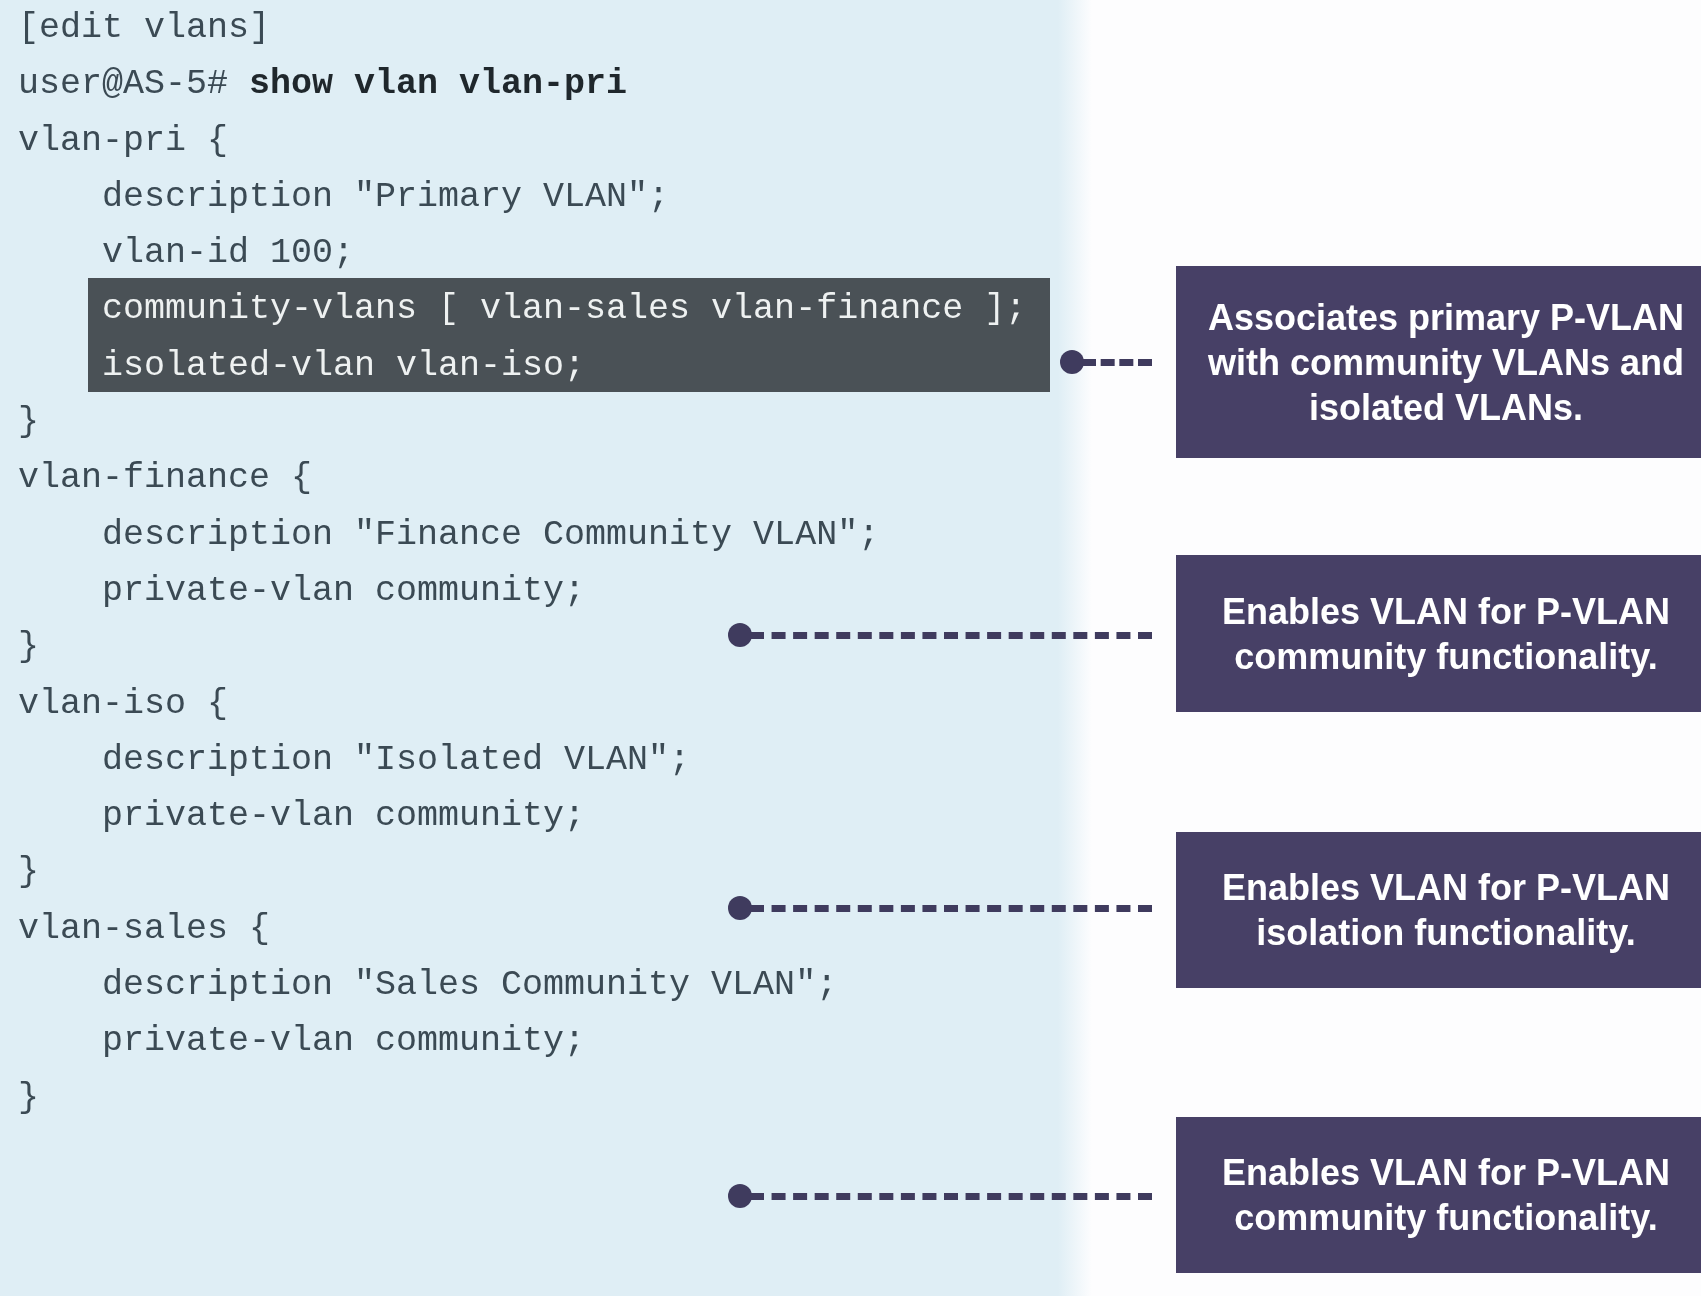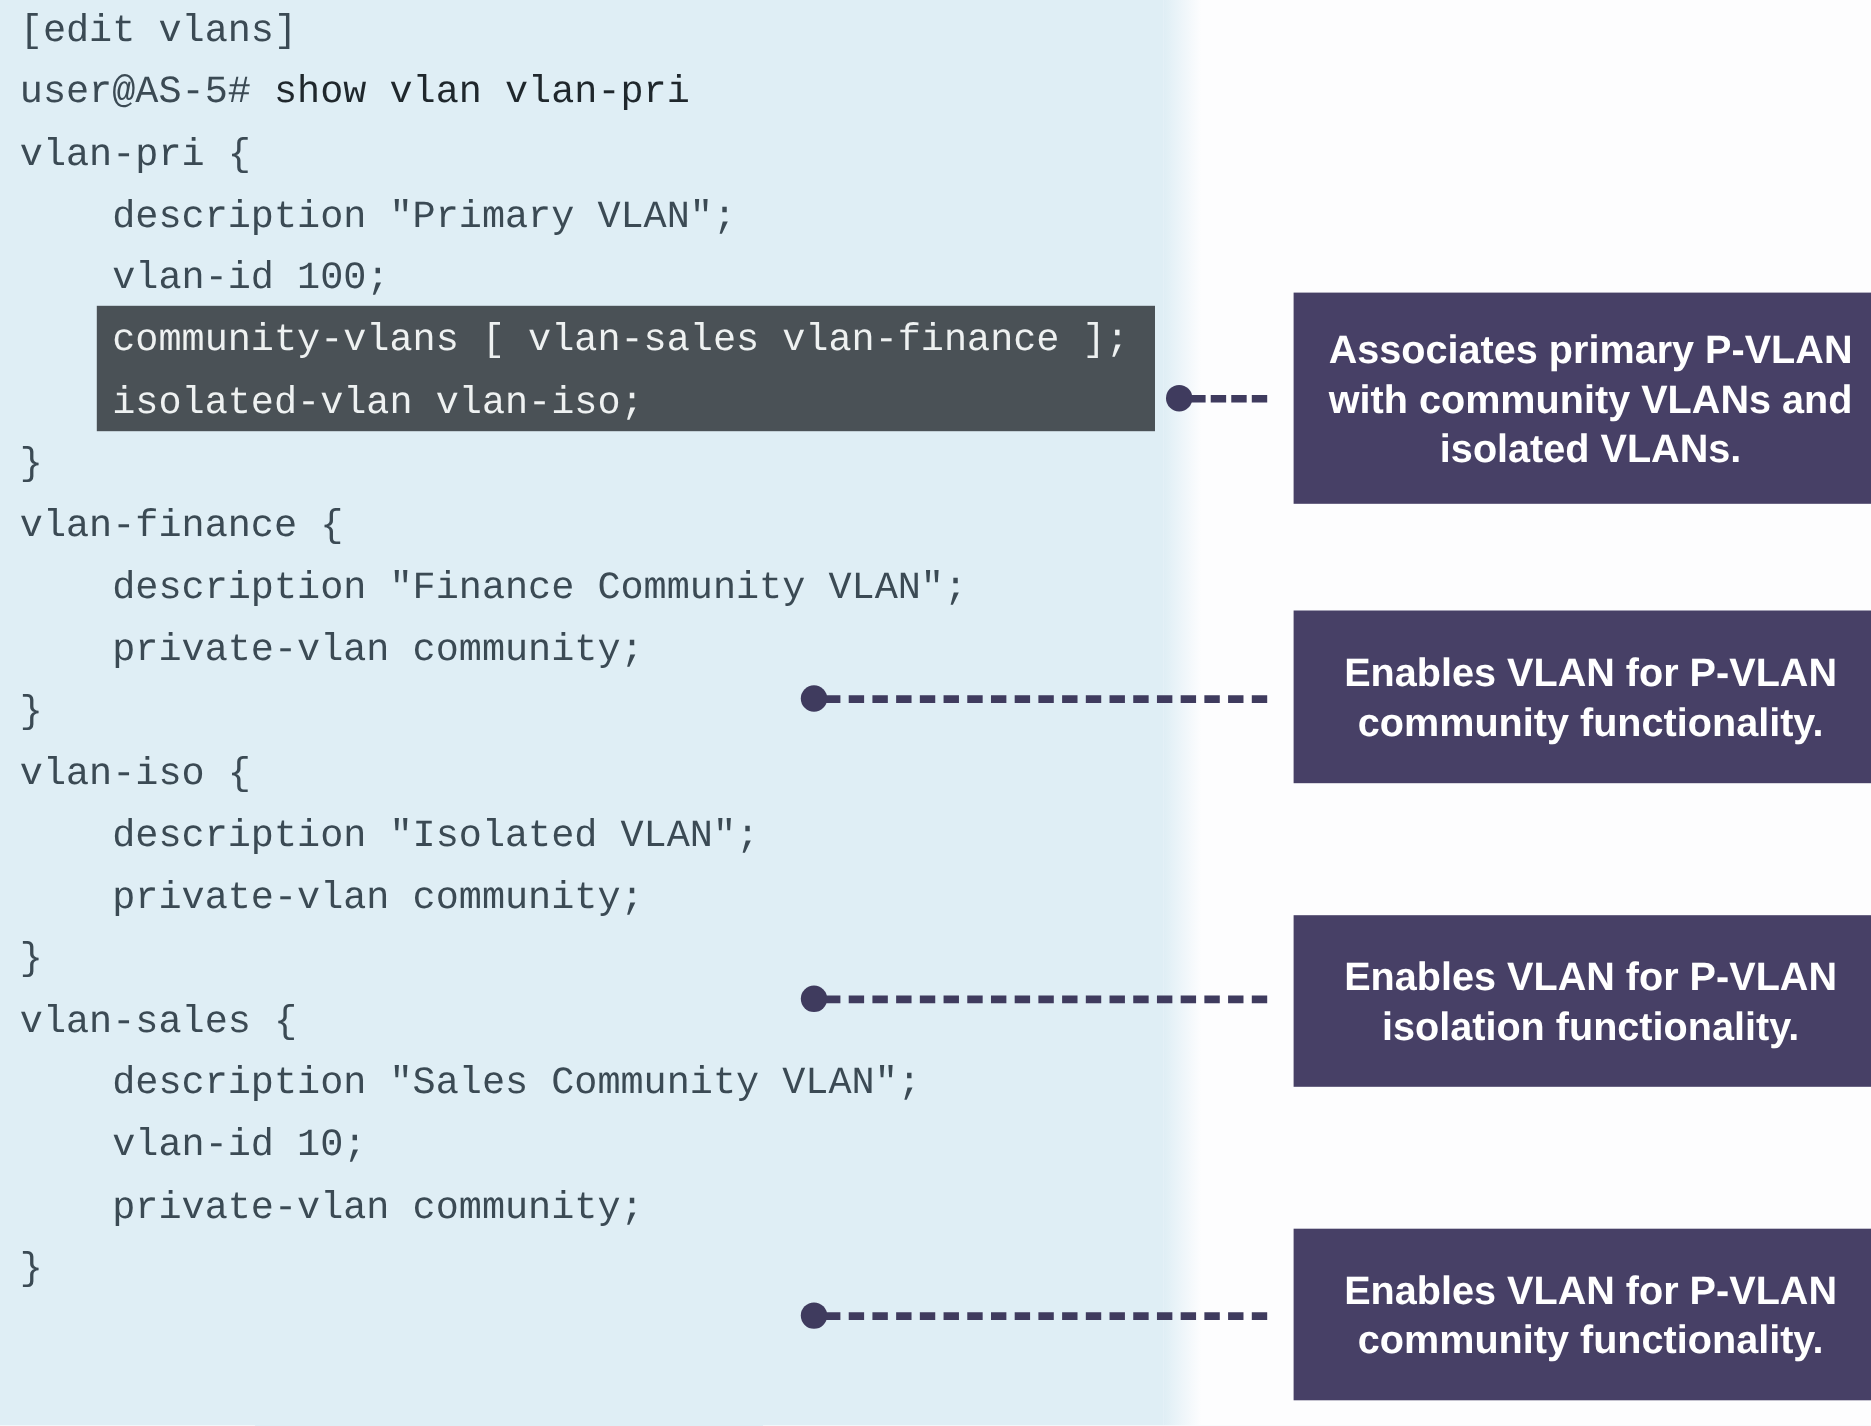--- a/index.html
+++ b/index.html
@@ -44,21 +44,21 @@
     font-family:"Liberation Mono","DejaVu Sans Mono",monospace;
     font-size:35px;
     color:var(--code-text);
   }
   .code-line{
     height:56.3px;
     line-height:56.3px;
     white-space:pre;
   }
   .code-line.hl{ color:var(--highlight-text); }
-  .code-line .b{ font-weight:normal; color:var(--code-bold); }
+  .code-line .b{ font-weight:bold; color:var(--code-bold); }
   .callout{
     position:absolute;left:1176px;width:540px;
     background:var(--callout-bg);
     color:var(--callout-text);
     display:flex;align-items:center;justify-content:center;
     text-align:center;
     font-size:36px;line-height:45px;font-weight:600;
     box-sizing:border-box;
     padding:8px 24px;
   }
@@ -106,21 +106,20 @@
       <div class="code-line"><span>vlan-finance {</span></div>
       <div class="code-line"><span>    description "Finance Community VLAN";</span></div>
       <div class="code-line"><span>    private-vlan community;</span></div>
       <div class="code-line"><span>}</span></div>
       <div class="code-line"><span>vlan-iso {</span></div>
       <div class="code-line"><span>    description "Isolated VLAN";</span></div>
       <div class="code-line"><span>    private-vlan community;</span></div>
       <div class="code-line"><span>}</span></div>
       <div class="code-line"><span>vlan-sales {</span></div>
       <div class="code-line"><span>    description "Sales Community VLAN";</span></div>
-      <div class="code-line"><span>    vlan-id 10;</span></div>
       <div class="code-line"><span>    private-vlan community;</span></div>
       <div class="code-line"><span>}</span></div>
     </div>
 
   <div class="callout callout-1">
     <span>Associates primary P-VLAN with community VLANs and isolated VLANs.</span>
   </div>
   <div class="callout callout-2">
     <span>Enables VLAN for P-VLAN community functionality.</span>
   </div>

